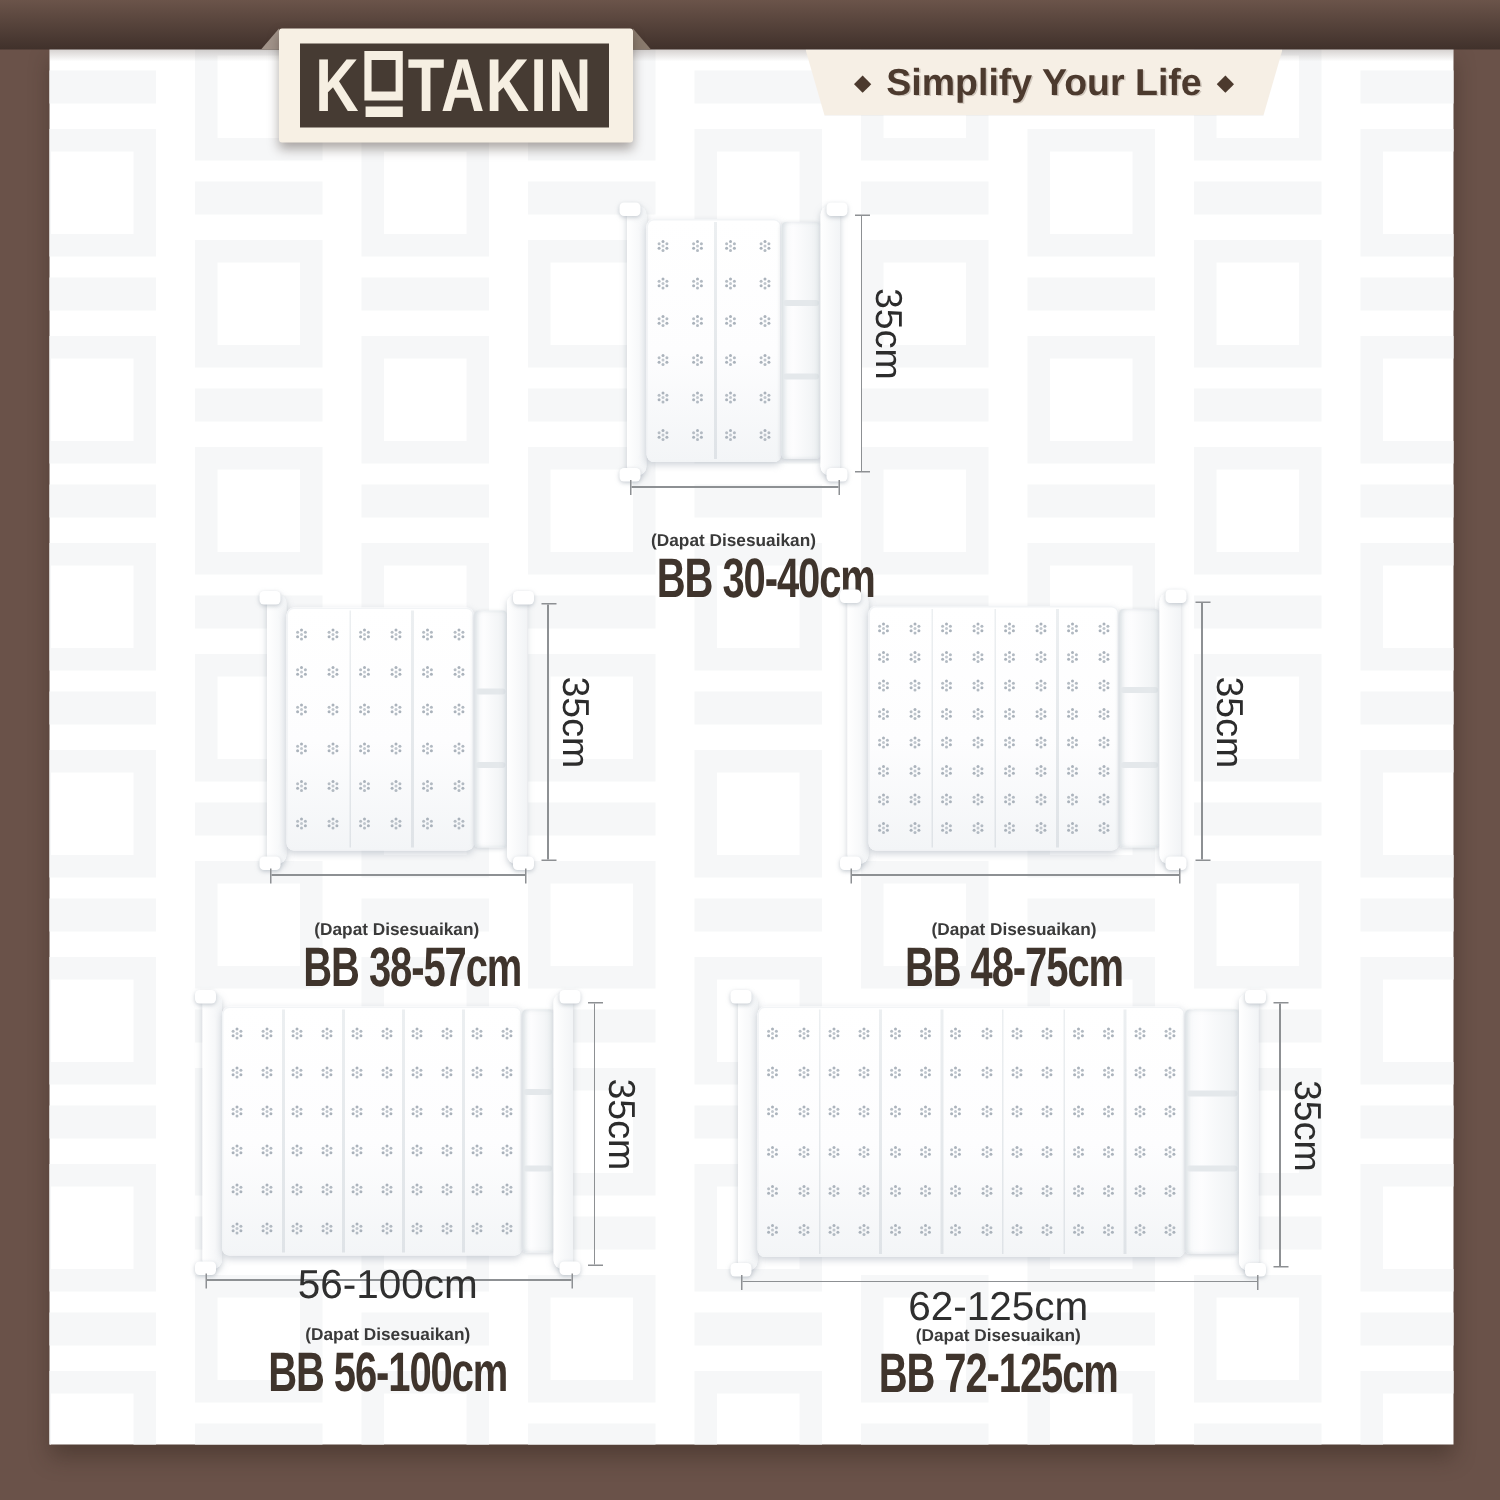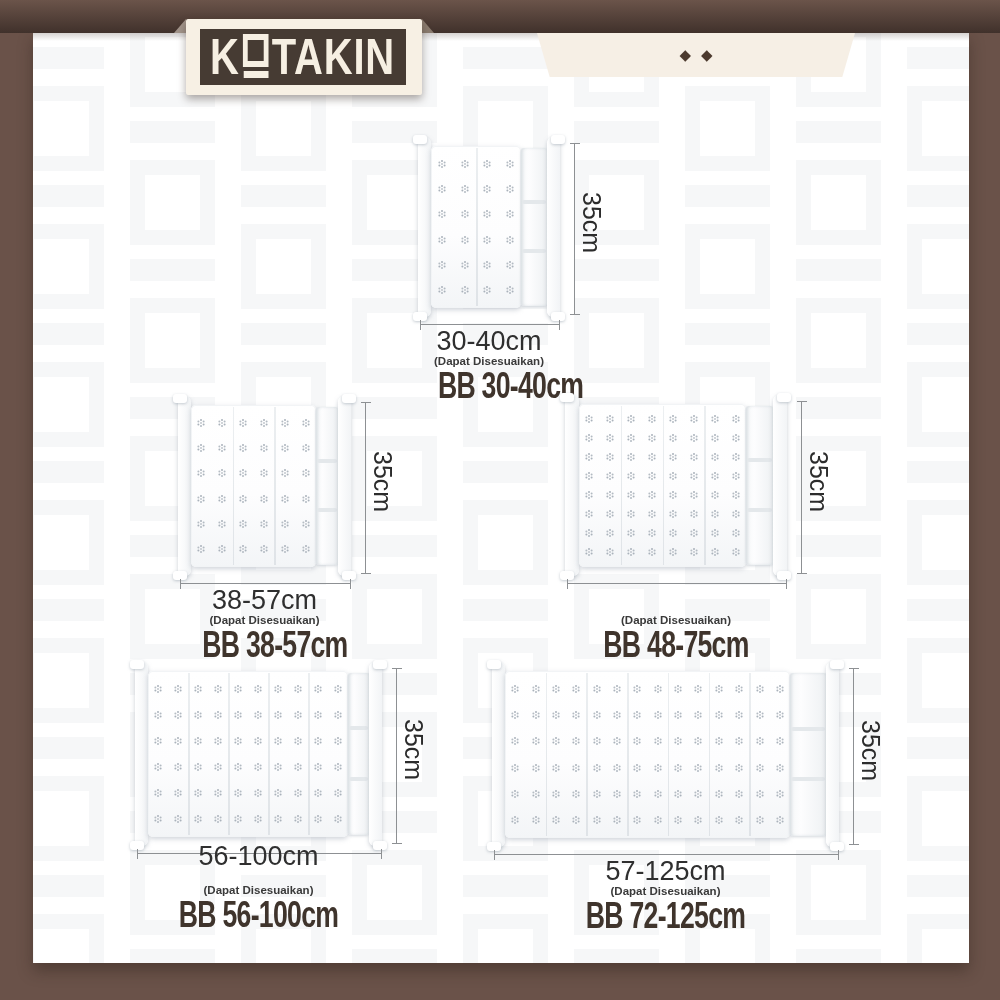--- a/index.html
+++ b/index.html
@@ -219,20 +219,21 @@
             <i class="sq"></i>
             <i class="bar"></i>
           </span>
         <span class="logo-letter">TAKIN</span>
       </div>
     </div>
   </div>
 
   <div class="ribbon">
     <span class="dia">◆</span>
+    <span class="tag-text">Simplify Your Life</span>
     <span class="dia">◆</span>
   </div>
 
   <figure class="product" style="left: 418px; top: 146px; width: 142px; height: 162px;">
     <div class="photo">
         <div class="bracket" style="left: 0px; top: -9px; width: 13px; height: 180px;"></div>
         <div class="foot" style="left: -5px; top: -11px;"></div>
         <div class="foot" style="left: -5px; top: 166px;"></div>
         <div class="panel" style="left: 13px; top: 0px; width: 90px; height: 162px;">
           <div class="seam" style="left: 45px;"></div>
@@ -265,21 +266,20 @@
           <div class="rung" style="top: 33%;"></div>
           <div class="rung" style="top: 64%;"></div>
         </div>
         <div class="bracket" style="left: 129px; top: -9px; width: 13px; height: 180px;"></div>
         <div class="foot" style="left: 133px; top: -11px;"></div>
         <div class="foot" style="left: 133px; top: 166px;"></div>
       </div>
     <div class="dim dim-v" style="left: 152px; top: -3px; height: 170px;"></div>
     <div class="dim-v-label" style="left: 159px; top: 46px;">35cm</div>
     <div class="dim-h" style="left: 2px; top: 174px; width: 138px;"></div>
-    <div class="wlabel" style="top: 180px;">30-40cm</div>
     <div class="note" style="top: 209px;">(Dapat Disesuaikan)</div>
     <figcaption class="pname" style="top: 219px;">BB 30-40cm</figcaption>
   </figure>
 
   <figure class="product" style="left: 178px; top: 405px; width: 173px; height: 162px;">
     <div class="photo">
         <div class="bracket" style="left: 0px; top: -9px; width: 13px; height: 180px;"></div>
         <div class="foot" style="left: -5px; top: -11px;"></div>
         <div class="foot" style="left: -5px; top: 166px;"></div>
         <div class="panel" style="left: 13px; top: 0px; width: 125px; height: 162px;">
@@ -326,21 +326,20 @@
           <div class="rung" style="top: 33%;"></div>
           <div class="rung" style="top: 64%;"></div>
         </div>
         <div class="bracket" style="left: 160px; top: -9px; width: 13px; height: 180px;"></div>
         <div class="foot" style="left: 164px; top: -11px;"></div>
         <div class="foot" style="left: 164px; top: 166px;"></div>
       </div>
     <div class="dim dim-v" style="left: 183px; top: -3px; height: 170px;"></div>
     <div class="dim-v-label" style="left: 190px; top: 46px;">35cm</div>
     <div class="dim-h" style="left: 2px; top: 174px; width: 169px;"></div>
-    <div class="wlabel" style="top: 180px;">38-57cm</div>
     <div class="note" style="top: 209px;">(Dapat Disesuaikan)</div>
     <figcaption class="pname" style="top: 219px;">BB 38-57cm</figcaption>
   </figure>
 
   <figure class="product" style="left: 565px; top: 404px; width: 222px; height: 163px;">
     <div class="photo">
         <div class="bracket" style="left: 0px; top: -9px; width: 14px; height: 181px;"></div>
         <div class="foot" style="left: -5px; top: -11px;"></div>
         <div class="foot" style="left: -5px; top: 167px;"></div>
         <div class="panel" style="left: 14px; top: 0px; width: 167px; height: 163px;">
@@ -615,18 +614,18 @@
           <div class="rung" style="top: 33%;"></div>
           <div class="rung" style="top: 64%;"></div>
         </div>
         <div class="bracket" style="left: 334px; top: -9px; width: 13px; height: 185px;"></div>
         <div class="foot" style="left: 338px; top: -11px;"></div>
         <div class="foot" style="left: 338px; top: 171px;"></div>
       </div>
     <div class="dim dim-v" style="left: 357px; top: -3px; height: 175px;"></div>
     <div class="dim-v-label" style="left: 364px; top: 48.5px;">35cm</div>
     <div class="dim-h" style="left: 2px; top: 179px; width: 343px;"></div>
-    <div class="wlabel" style="top: 185px;">57-125cm</div>
+    <div class="wlabel" style="top: 185px;">62-125cm</div>
     <div class="note" style="top: 214px;">(Dapat Disesuaikan)</div>
     <figcaption class="pname" style="top: 224px;">BB 72-125cm</figcaption>
   </figure>
 
 </div>
 
 </body></html>

